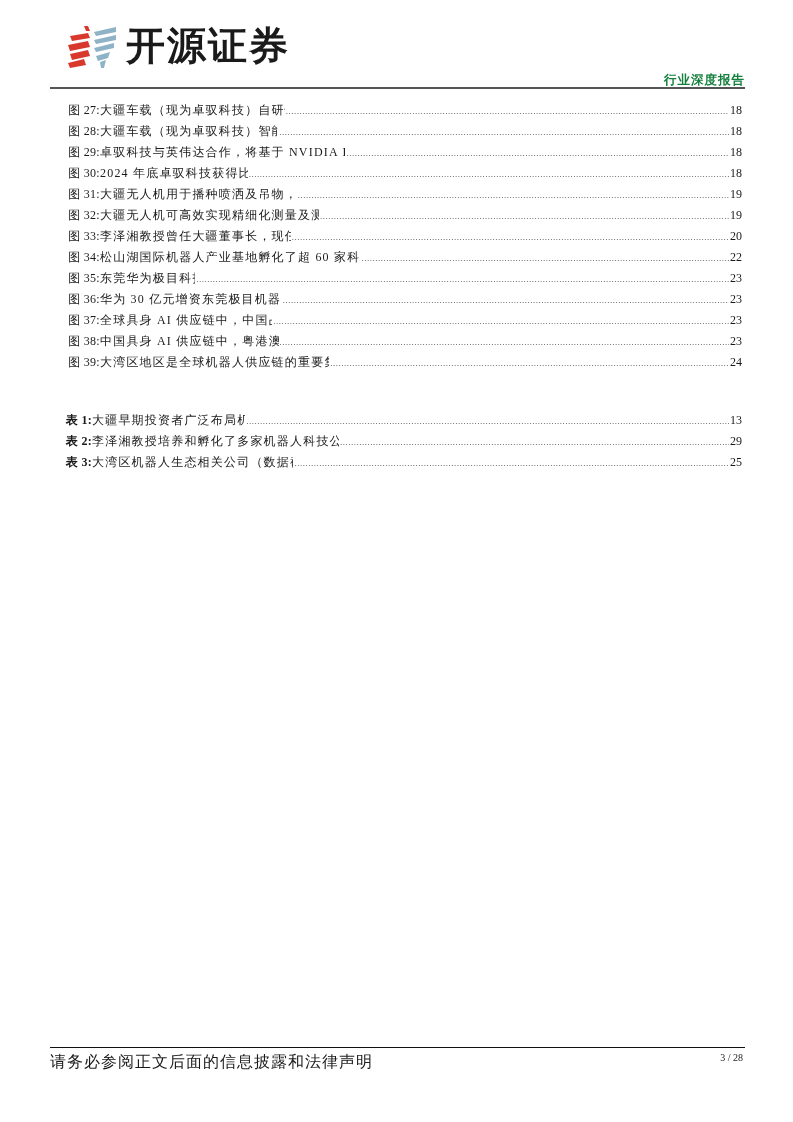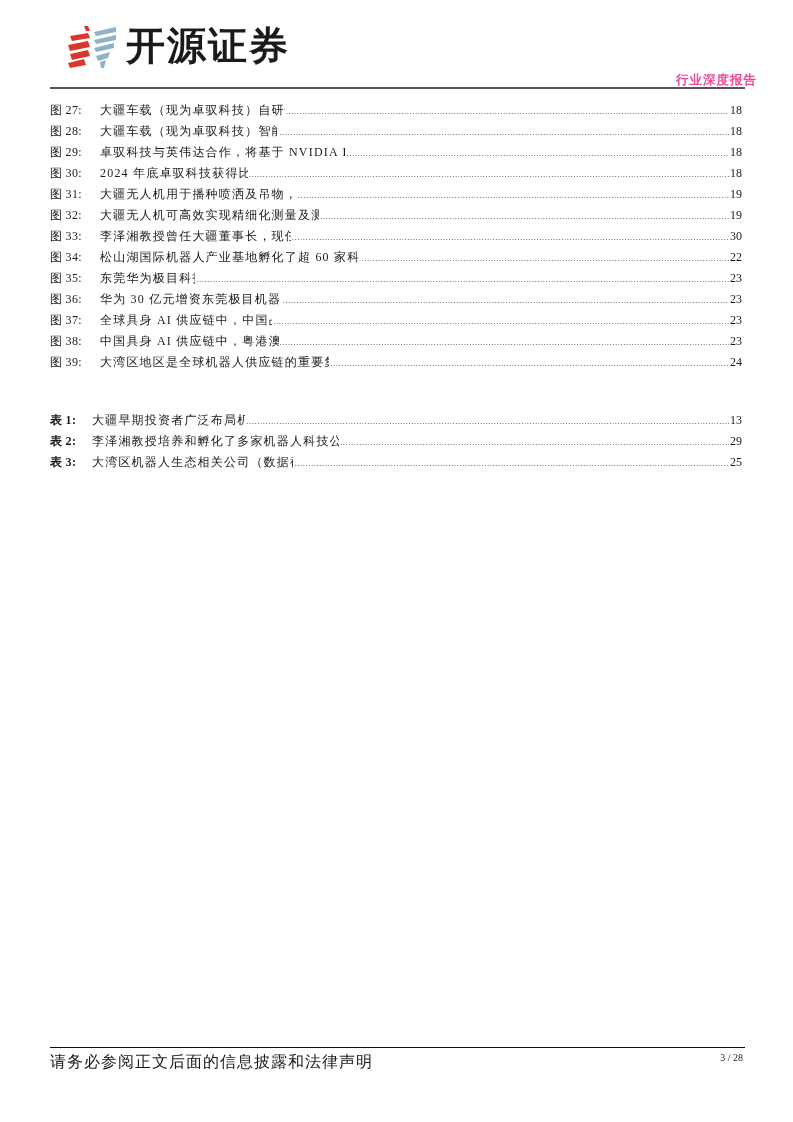--- a/index.html
+++ b/index.html
@@ -15,32 +15,32 @@
   .logo-mark { width: 52px; height: 44px; margin-right: 8px; }
   .logo-text {
     font-family: "DejaVu Sans", sans-serif; font-weight: bold;
     font-size: 39px; letter-spacing: 2px; color: #1a1a1a;
   }
   .header-rule {
     position: absolute; left: 50px; top: 87px; width: 695px; height: 1.5px;
     background: #555;
   }
   .report-type {
-    position: absolute; right: 36px; top: 72px;
+    position: absolute; right: 48px; top: 72px;
     font-family: "DejaVu Serif", serif; font-weight: bold; font-size: 12.5px;
-    letter-spacing: 1px; color: #ec4899;
+    letter-spacing: 1px; color: #15803d;
   }
   .toc { position: absolute; left: 50px; width: 693px; }
   .toc.figures { top: 100px; }
   .toc.tables { top: 410px; }
   .toc-row {
     display: flex; align-items: baseline; height: 21px;
     font-size: 12px; line-height: 21px; white-space: nowrap;
   }
-  .toc-label { width: 50px; flex: 0 0 auto; letter-spacing: 0.3px; }
+  .toc-label { width: 50px; flex: 0 0 auto; letter-spacing: 0.3px; text-align: right; }
   .toc.tables .toc-label { width: 42px; font-weight: bold; }
   .toc-title { flex: 0 1 auto; letter-spacing: 1.2px; overflow: hidden; }
   .toc-dots {
     flex: 1 1 auto; overflow: hidden; margin: 0 1px;
     color: #333; letter-spacing: 0.5px;
   }
   .toc-dots::before {
     content: "..................................................................................................................................................................................................................................................";
     font-size: 9px;
   }
@@ -117,21 +117,21 @@
   <div class="toc-row">
     <span class="toc-label">图 32:</span>
     <span class="toc-title">大疆无人机可高效实现精细化测量及测绘，提升外场作业效率</span>
     <span class="toc-dots"></span>
     <span class="toc-page">19</span>
   </div>
   <div class="toc-row">
     <span class="toc-label">图 33:</span>
     <span class="toc-title">李泽湘教授曾任大疆董事长，现任固高科技董事长</span>
     <span class="toc-dots"></span>
-    <span class="toc-page">30</span>
+    <span class="toc-page">20</span>
   </div>
   <div class="toc-row">
     <span class="toc-label">图 34:</span>
     <span class="toc-title">松山湖国际机器人产业基地孵化了超 60 家科技公司，产业内形成机器人生态闭环</span>
     <span class="toc-dots"></span>
     <span class="toc-page">22</span>
   </div>
   <div class="toc-row">
     <span class="toc-label">图 35:</span>
     <span class="toc-title">东莞华为极目科技园</span>

